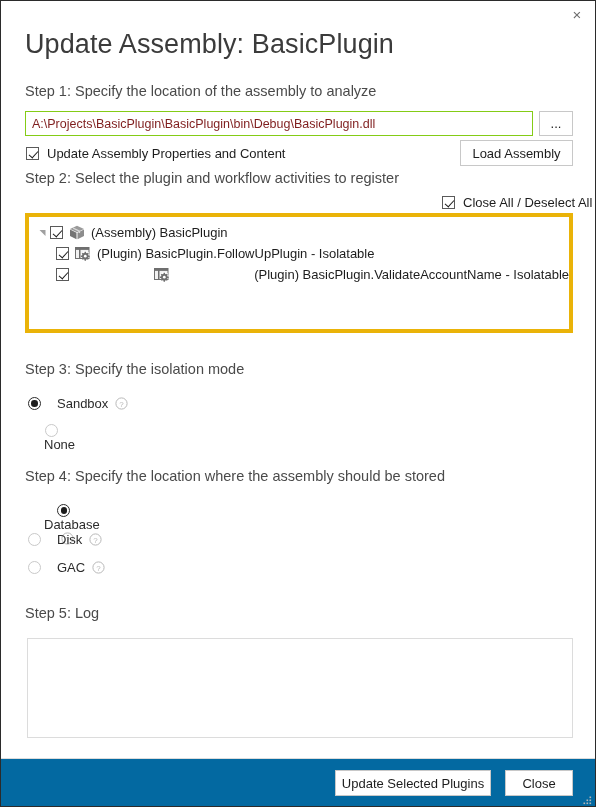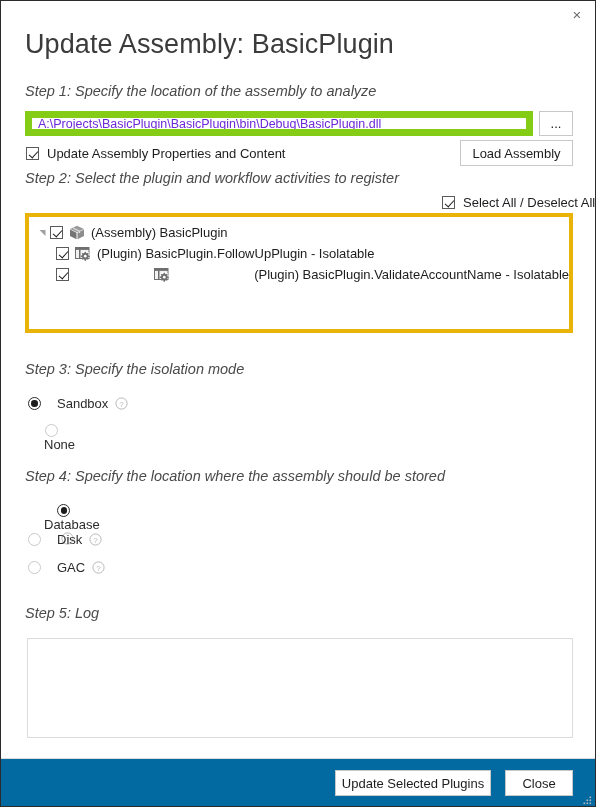--- a/index.html
+++ b/index.html
@@ -52,32 +52,31 @@
     white-space: nowrap;
   }
 
   
   .step-label {
     position: absolute;
     font-size: 14.5px;
     font-weight: 400;
     color: #4a4a4a;
     white-space: nowrap;
-    font-style: italic;
   }
 
   
   .textbox {
     position: absolute;
     box-sizing: border-box;
-    border: 7px solid #84cc16;
+    border: 1px solid #84cc16;
     background: #ffffff;
     font-family: "Liberation Sans", sans-serif;
     font-size: 12.5px;
-    color: #6d28d9;
+    color: #7f1d1d;
     padding: 0 6px;
     outline: none;
   }
   
   .btn {
     position: absolute;
     box-sizing: border-box;
     border: 1px solid #c8c8c8;
     background: #ffffff;
     font-family: "Liberation Sans", sans-serif;
@@ -268,21 +267,21 @@
     <span class="cbox checked"></span>
     <span class="cblabel">Update Assembly Properties and Content</span>
   </div>
 
   <div class="btn" style="left:459px; top:139px; width:113px; height:26px;">Load Assembly</div>
 
   <div class="step-label" style="left:24px; top:169px;">Step 2: Select the plugin and workflow activities to register</div>
 
   <div class="cbrow" style="left:441px; top:194px;">
     <span class="cbox checked"></span>
-    <span class="cblabel">Select All / Deselect All</span>
+    <span class="cblabel">Close All / Deselect All</span>
   </div>
 
   <div id="tree" style="left:24px; top:212px; width:548px; height:120px;">
 
     <div class="tnode" style="padding-left:5px; margin-top:5px;">
       <span class="twist">
         <svg width="9" height="9" viewBox="0 0 9 9">
           <path d="M1.5 2 L7.5 2 L7.5 8 Z" fill="#a0a0a0"></path>
         </svg>
       </span>

